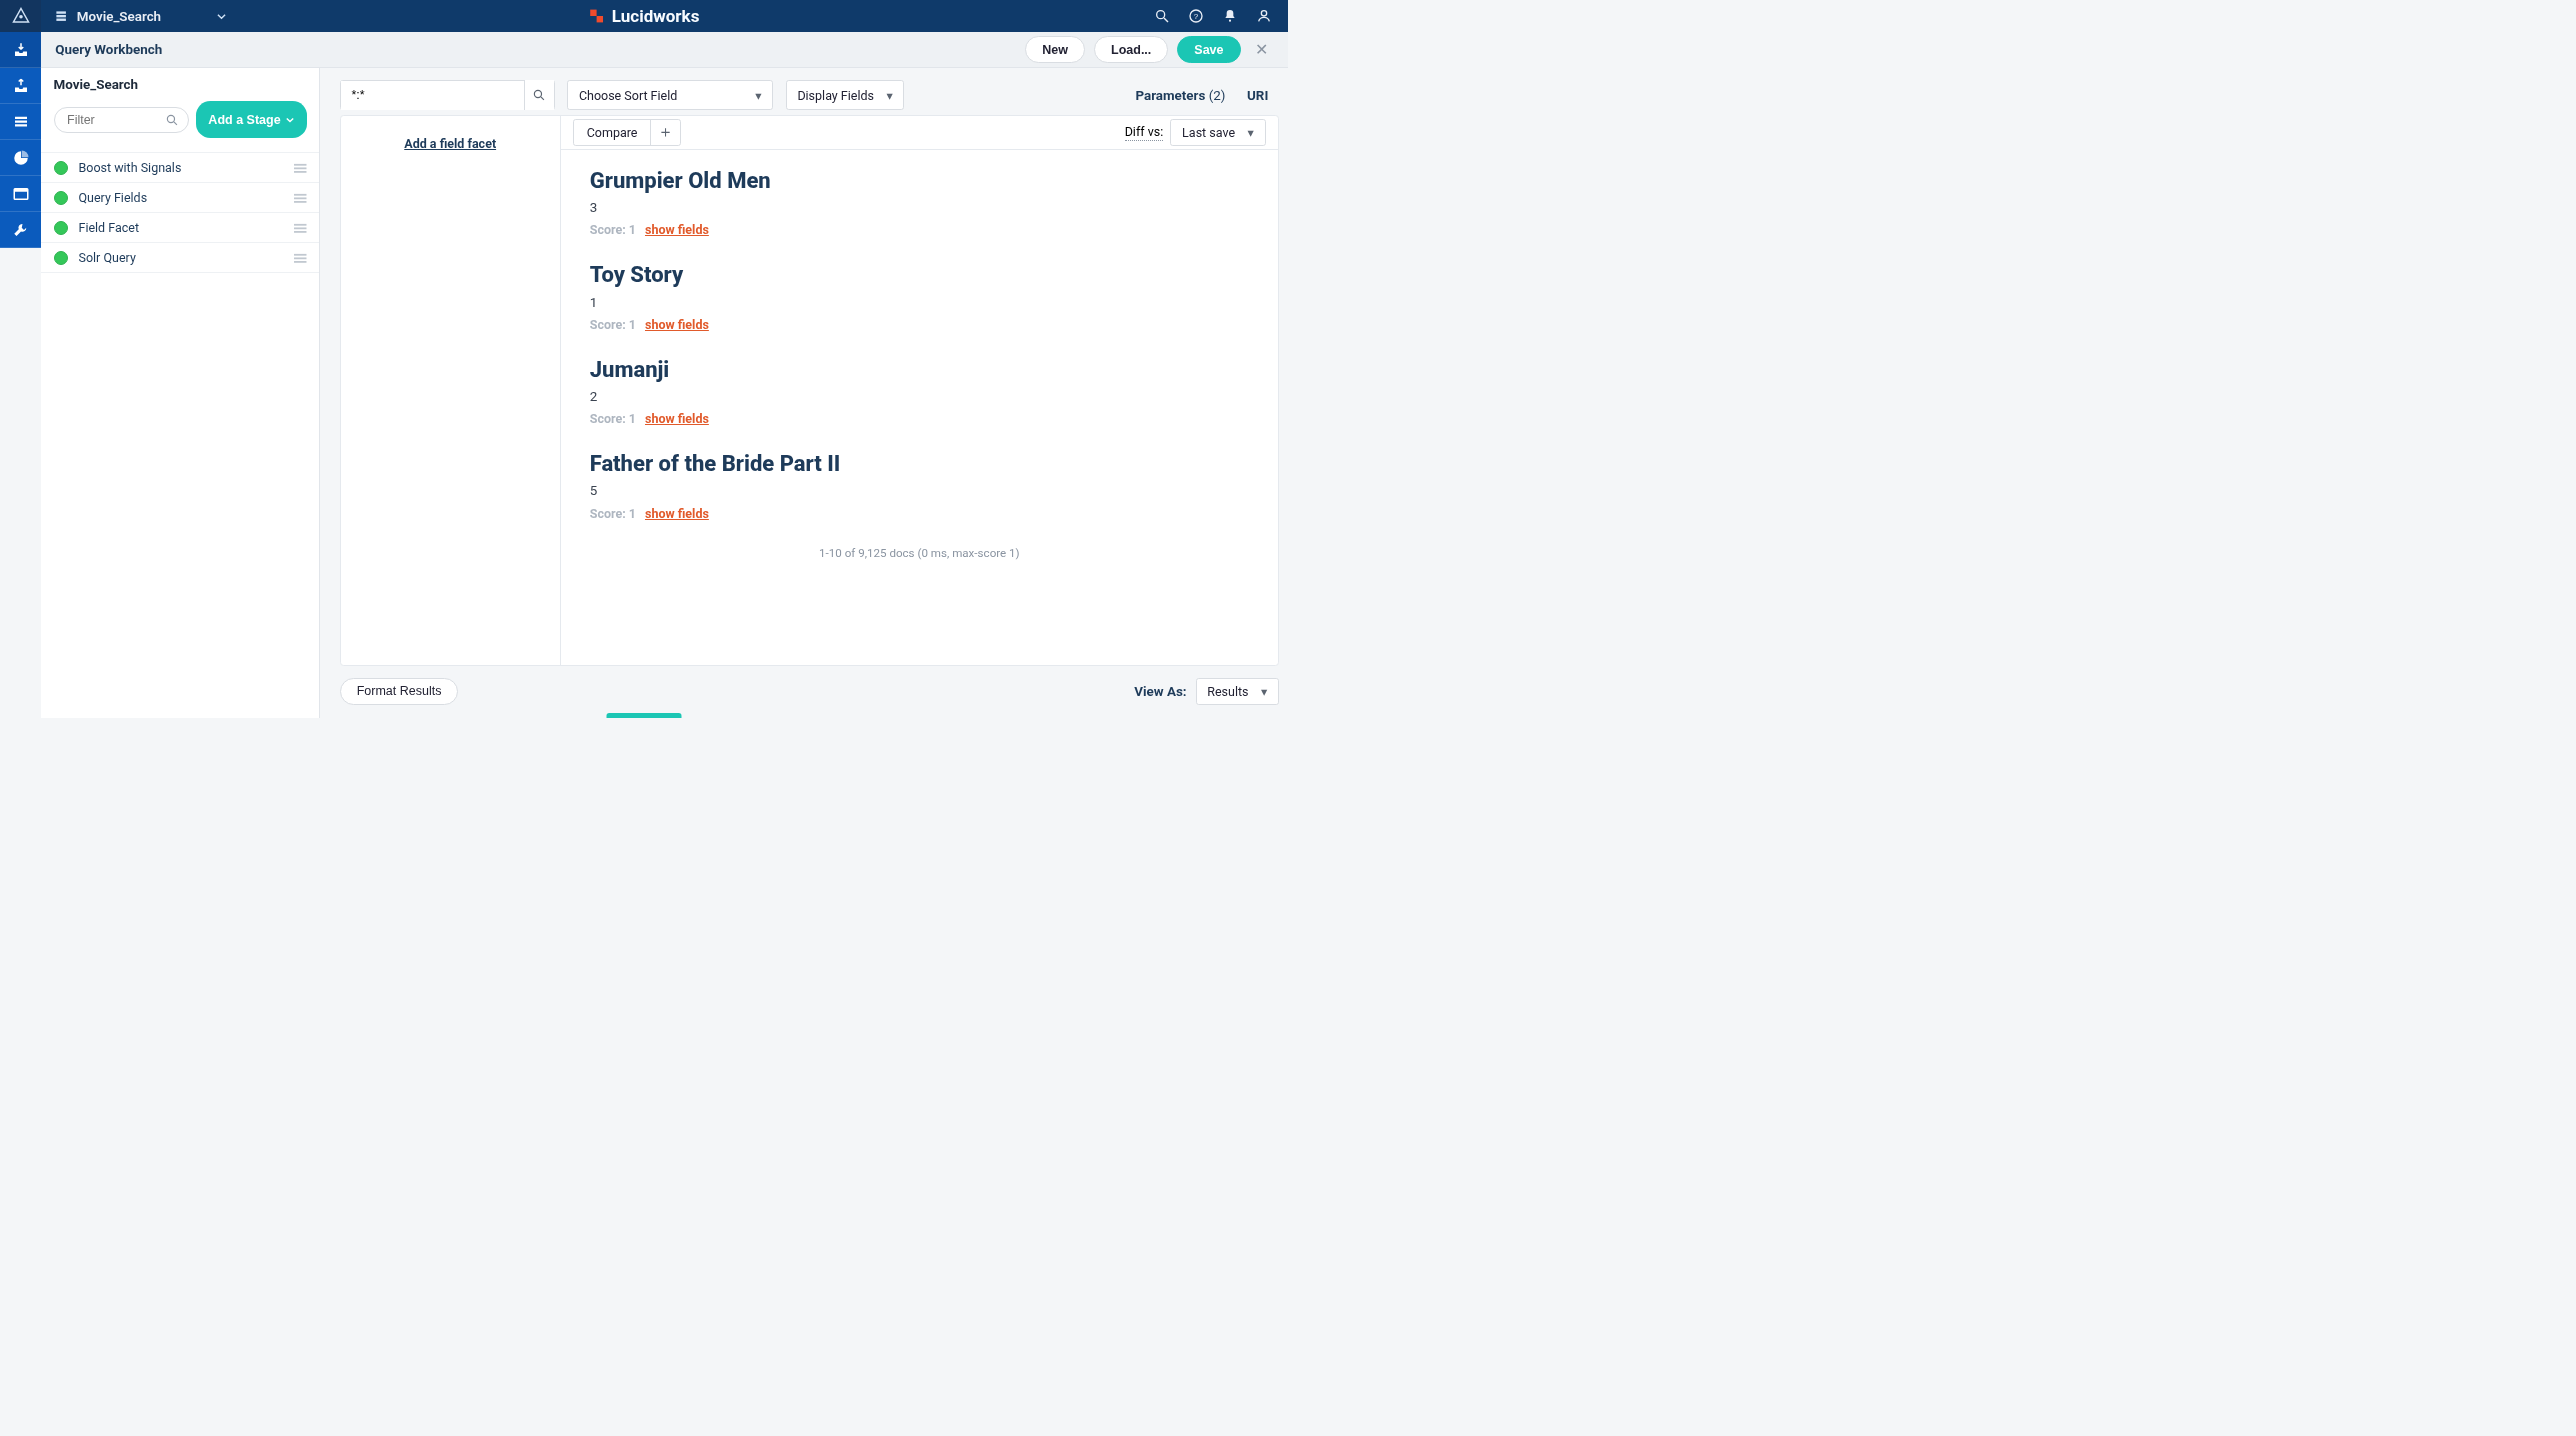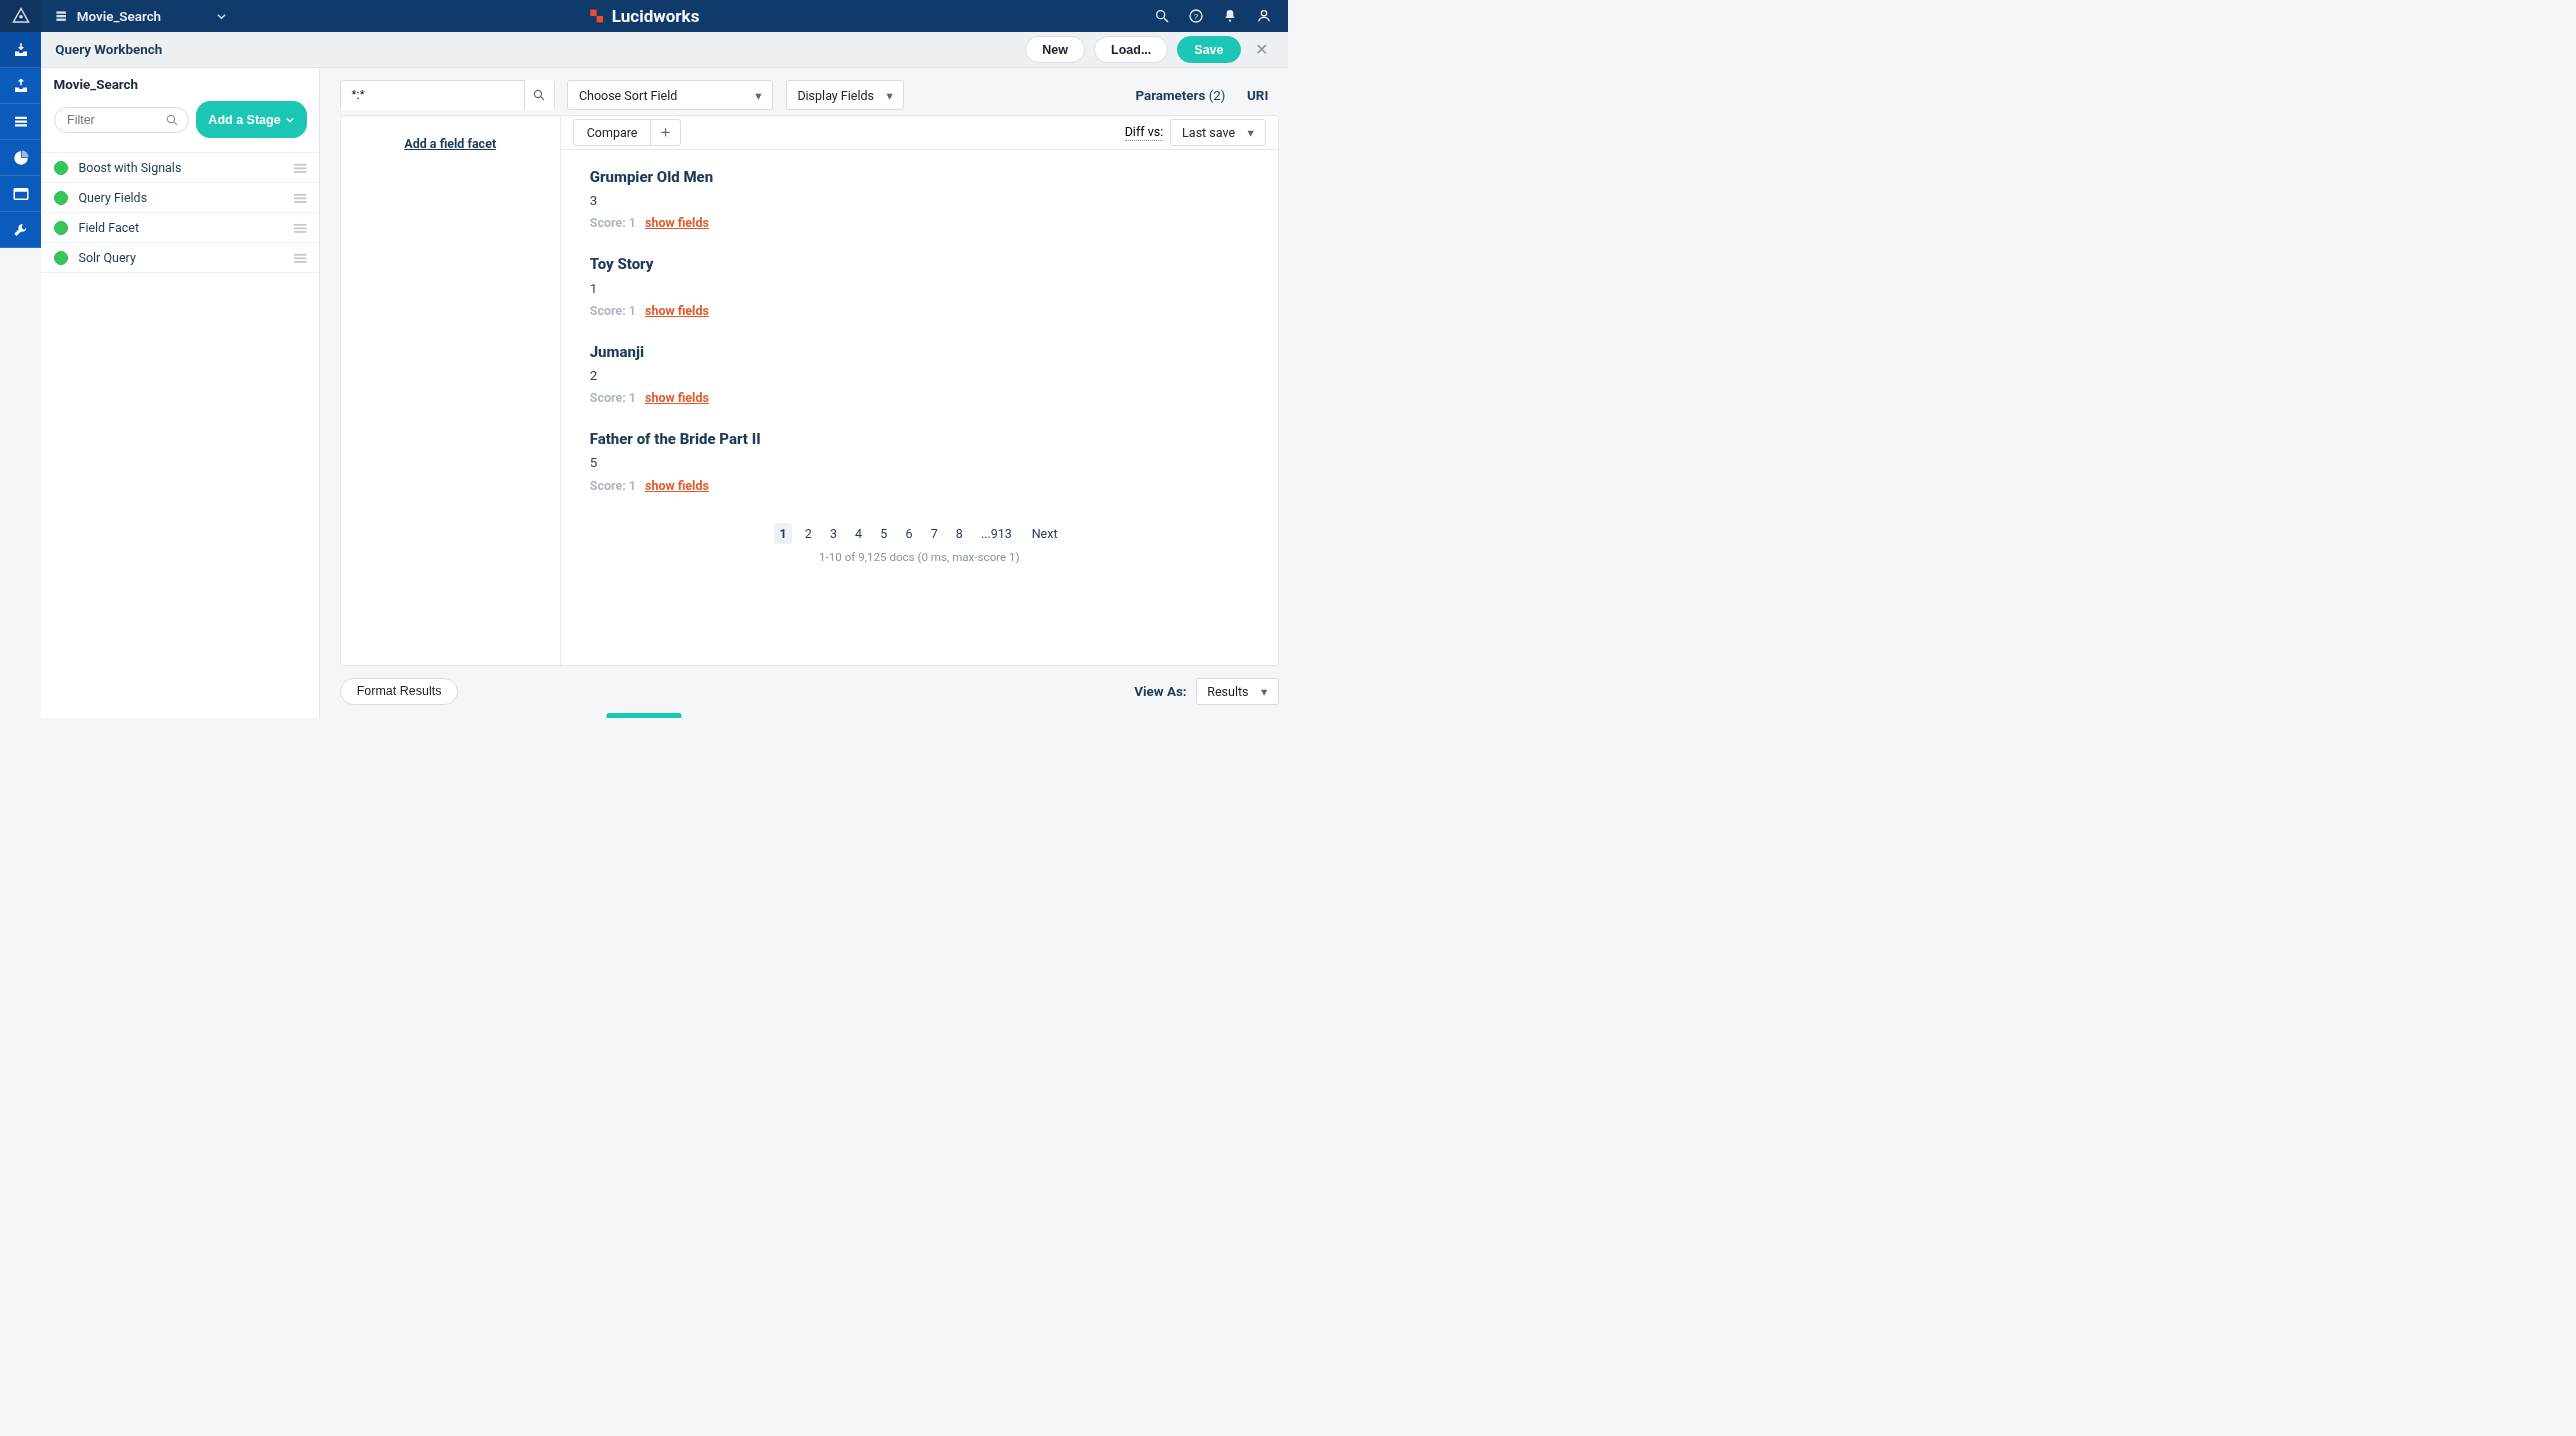--- a/index.html
+++ b/index.html
@@ -76,21 +76,21 @@
   .results-col{flex:1;display:flex;flex-direction:column;min-width:0;}
   .results-bar{height:34px;border-bottom:0.9px solid #e5e9ee;display:flex;align-items:center;padding:0 12.5px;}
   .seg{height:27px;border:0.9px solid var(--grey-border);border-radius:2.7px;display:inline-flex;align-items:center;overflow:hidden;}
   .seg .seg-btn{padding:0 12.5px;height:25px;display:flex;align-items:center;font-size:12.5px;color:#223;cursor:pointer;}
   .seg .plus{border-left:0.9px solid var(--grey-border);width:30px;justify-content:center;font-size:16px;color:#5b6470;}
   .diff{margin-left:auto;font-size:12.5px;font-weight:400;color:#000000;border-bottom:0.9px dotted #8a94a1;padding-bottom:0.9px;}
   .lastsave{height:27px;}
 
   .results-body{flex:1;overflow:auto;padding:18px 29px 7.2px 29px;}
   .doc{margin-bottom:25px;}
-  .doc .dtitle{font-size:15px;font-weight:800;color:var(--heading);margin:0 0 7.2px 0;}
+  .doc .dtitle{font-size:22px;font-weight:800;color:var(--heading);margin:0 0 7.2px 0;}
   .doc .did{font-size:13.4px;color:#3a4350;margin-bottom:7.2px;}
   .doc .meta{font-size:12.5px;}
   .doc .meta .score{color:#aeb6c0;font-weight:700;margin-right:9px;}
   .doc .meta .sf{color:var(--orange);font-weight:700;text-decoration:underline;cursor:pointer;}
 
   .pager{text-align:center;padding:5.4px 0 1.8px;}
   .pager .pg{display:inline-flex;align-items:center;justify-content:center;min-width:18px;height:21.5px;margin:0 3.6px;font-size:12.5px;color:#1e3b5a;cursor:pointer;border-radius:2.7px;padding:0 3.6px;}
   .pager .pg.active{background:#eef1f4;font-weight:700;}
   .pager .ell{padding:0 5.4px;}
   .pager .nxt{padding:0 7.2px;}
@@ -342,21 +342,20 @@
           <div class="doc">
             <h3 class="dtitle">Jumanji</h3>
             <div class="did">2</div>
             <div class="meta"><span class="score">Score: 1</span><span class="sf">show fields</span></div>
           </div>
           <div class="doc">
             <h3 class="dtitle">Father of the Bride Part II</h3>
             <div class="did">5</div>
             <div class="meta"><span class="score">Score: 1</span><span class="sf">show fields</span></div>
           </div>
-          <div class="pager"><span class="pg active">1</span><span class="pg">2</span><span class="pg">3</span><span class="pg">4</span><span class="pg">5</span><span class="pg">6</span><span class="pg">7</span><span class="pg">8</span><span class="pg ell">...913</span><span class="pg nxt">Next</span></div>
           <div class="summary">1-10 of 9,125 docs (0 ms, max-score 1)</div>
         </div>
     </div>
   </div>
 
   <div class="bottom">
     <button class="btn" style="font-weight:500">Format Results</button>
     <div class="va">
       <span style="font-weight:700">View As:</span>
       <div class="dd" style="height:27px">

